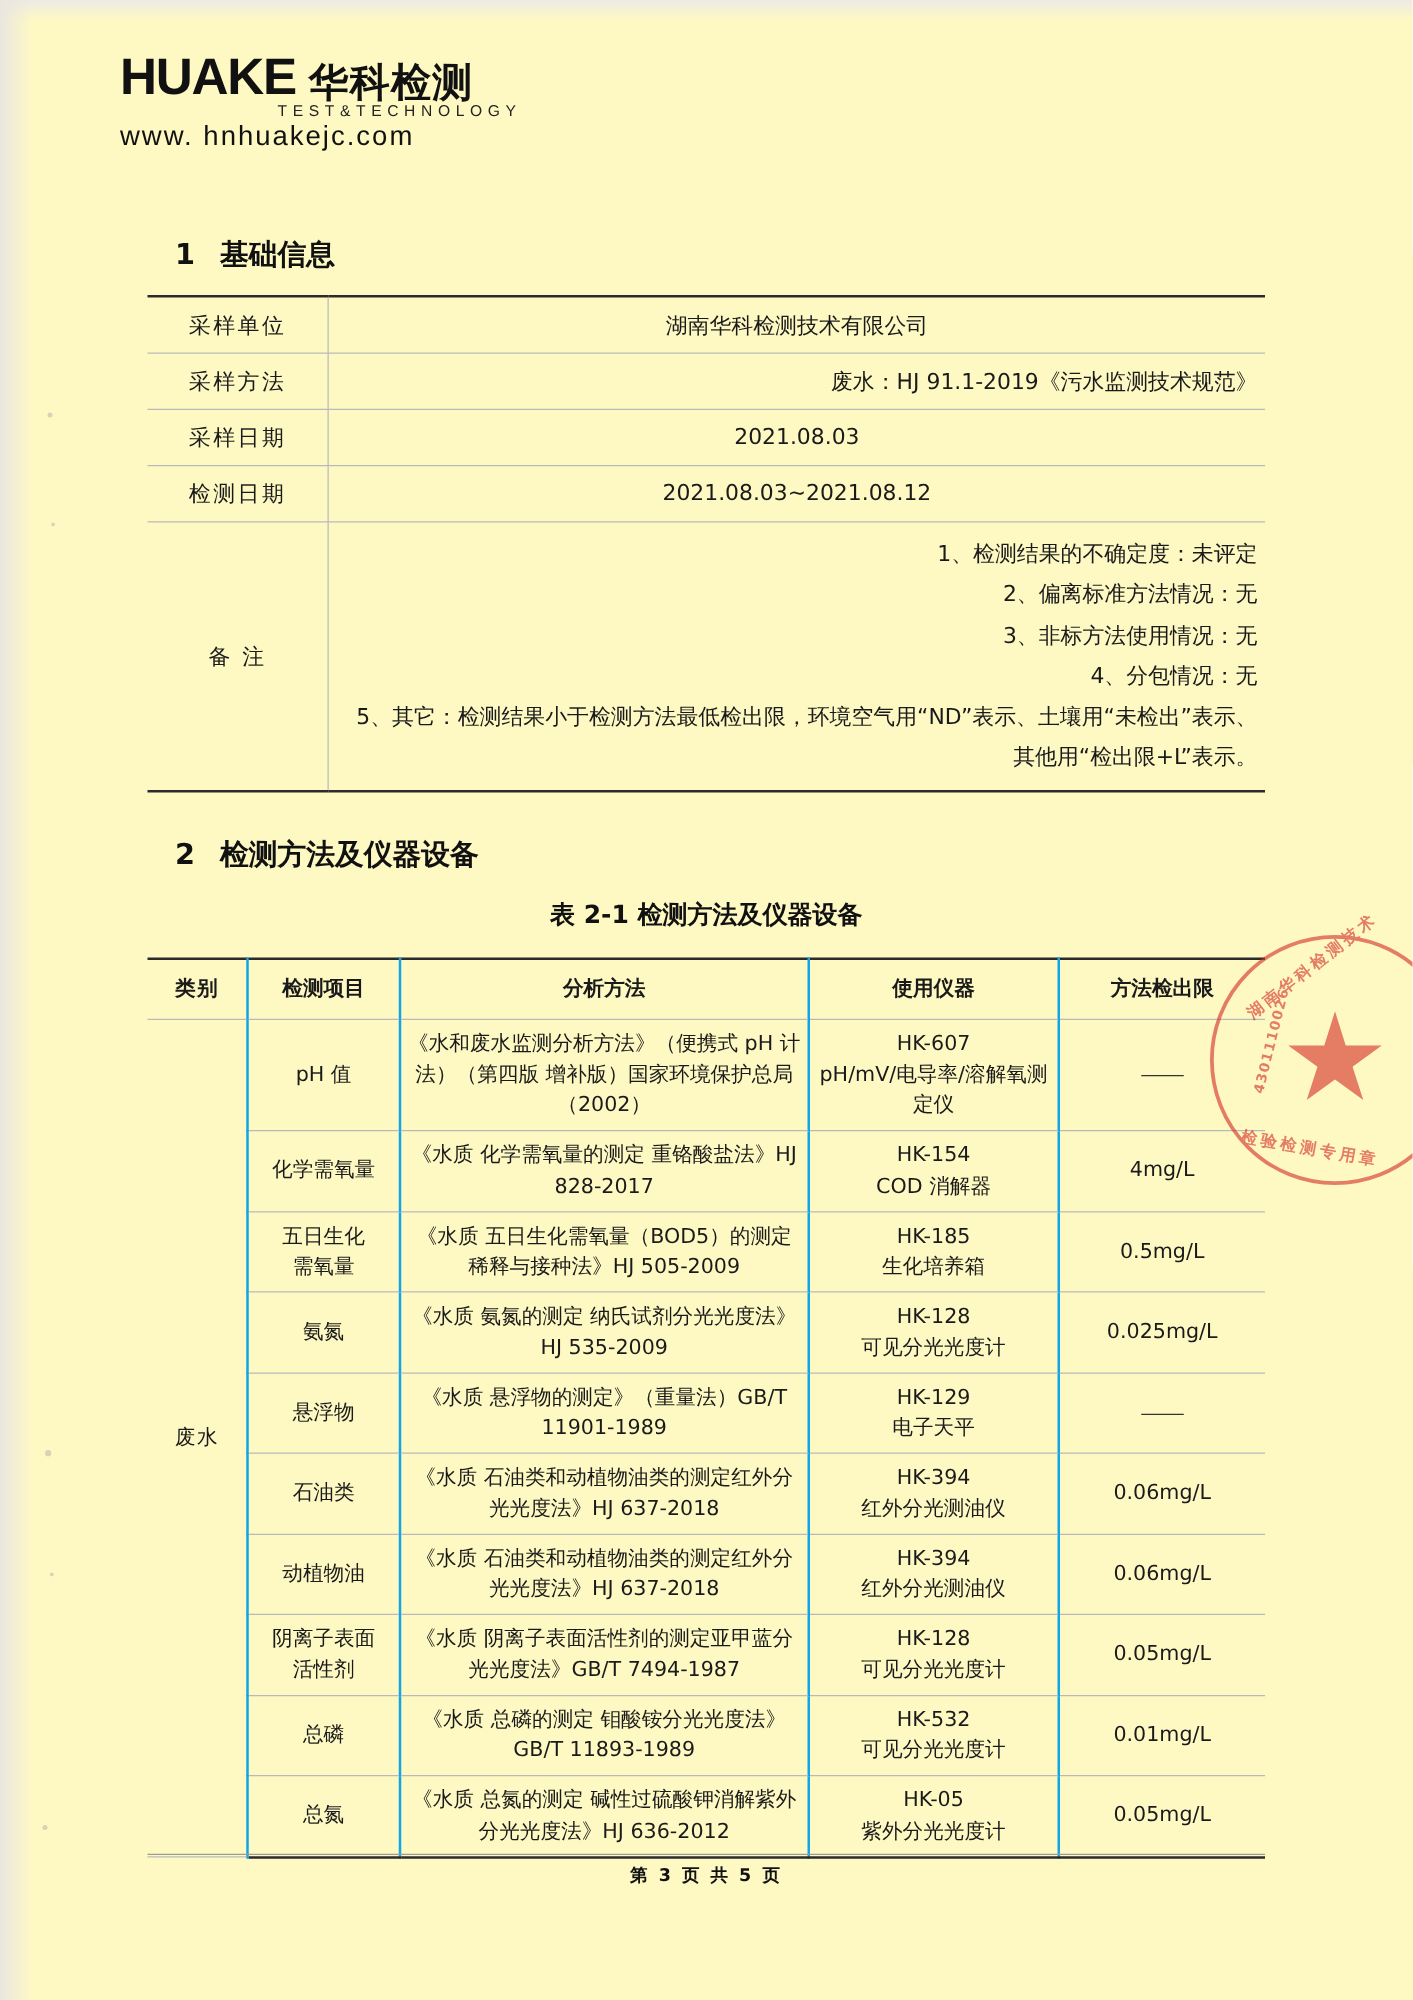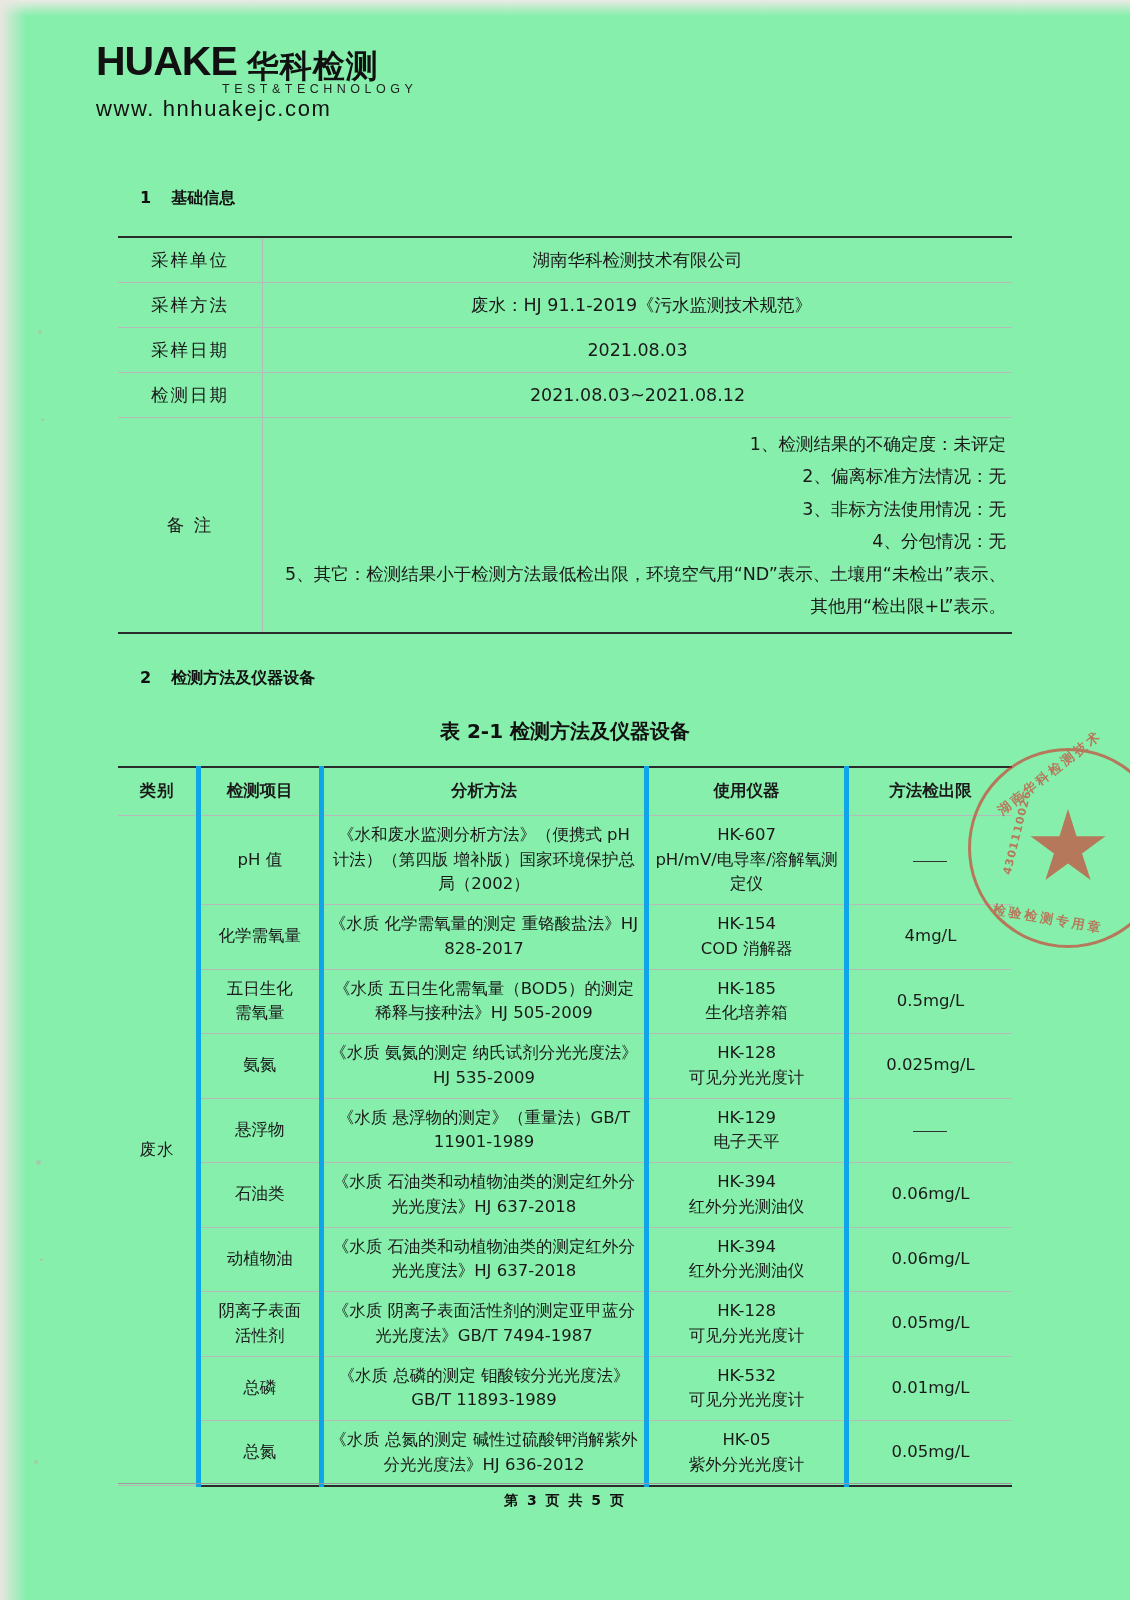--- a/index.html
+++ b/index.html
@@ -11,21 +11,21 @@
     width: 1130px;
     height: 1600px;
     position: relative;
     font-family: "Liberation Serif", "DejaVu Serif", serif;
     color: #1a1a1a;
     overflow: hidden;
   }
   .page {
     position: absolute;
     inset: 0;
-    background: #86efac;
+    background: #fef9c3;
   }
   
   .edge-left {
     position: absolute;
     left: 0; top: 0; bottom: 0; width: 26px;
     background: linear-gradient(to right, #e9e6e0, rgba(253,253,251,0));
     pointer-events: none;
   }
   .edge-top {
     position: absolute;
@@ -90,21 +90,21 @@
     font-size: 19px;
     font-family: "DejaVu Sans", sans-serif;
     color: #111;
   }
 
   
   .sec-h {
     position: absolute;
     font-family: "DejaVu Sans", sans-serif;
     font-weight: bold;
-    font-size: 16px;
+    font-size: 23px;
     color: #111;
   }
   .sec-h .num { margin-right: 20px; }
 
   
   table {
     border-collapse: collapse;
     font-size: 17.5px;
   }
   .t1 {
@@ -122,21 +122,21 @@
   .t1 tr:first-child td { border-top: 2px solid #2b2b2b; }
   .t1 tr:last-child td { border-bottom: 2px solid #2b2b2b; }
   .t1 .lbl {
     width: 132px;
     text-align: center;
     letter-spacing: 2px;
     border-right: 1px solid #b9b9b9;
     white-space: nowrap;
   }
   .t1 .val-c { text-align: center; }
-  .t1 .val-l { text-align: center; padding-left: 14px; }
+  .t1 .val-l { text-align: right; padding-left: 14px; }
   .notes-cell { padding: 12px 6px 12px 14px; line-height: 1.85; text-align: right; }
   .notes-cell div { white-space: nowrap; }
   .notes-wrap { white-space: normal !important; }
   .lbl-sp { letter-spacing: 10px; }
 
   
   .t2-cap {
     position: absolute;
     left: 0; right: 0;
     top: 718px;
@@ -151,21 +151,21 @@
   .t2 {
     position: absolute;
     left: 118px;
     top: 766px;
     width: 894px;
     font-family: "DejaVu Sans", sans-serif;
     font-size: 16.5px;
   }
   .t2 th, .t2 td {
     border-bottom: 1px solid #b9b9b9;
-    border-right: 5px solid #0ea5e9;
+    border-right: 2px solid #0ea5e9;
     text-align: center;
     vertical-align: middle;
     padding: 7px 4px;
     line-height: 1.5;
   }
   .t2 th { font-weight: bold; padding: 11px 4px; }
   .t2 tr:first-child th { border-top: 2px solid #2b2b2b; }
   .t2 .last-col { border-right: none; }
   .t2 .first-col { border-left: none; }
   .t2 tr:last-child td { border-bottom: 2px solid #2b2b2b; }

